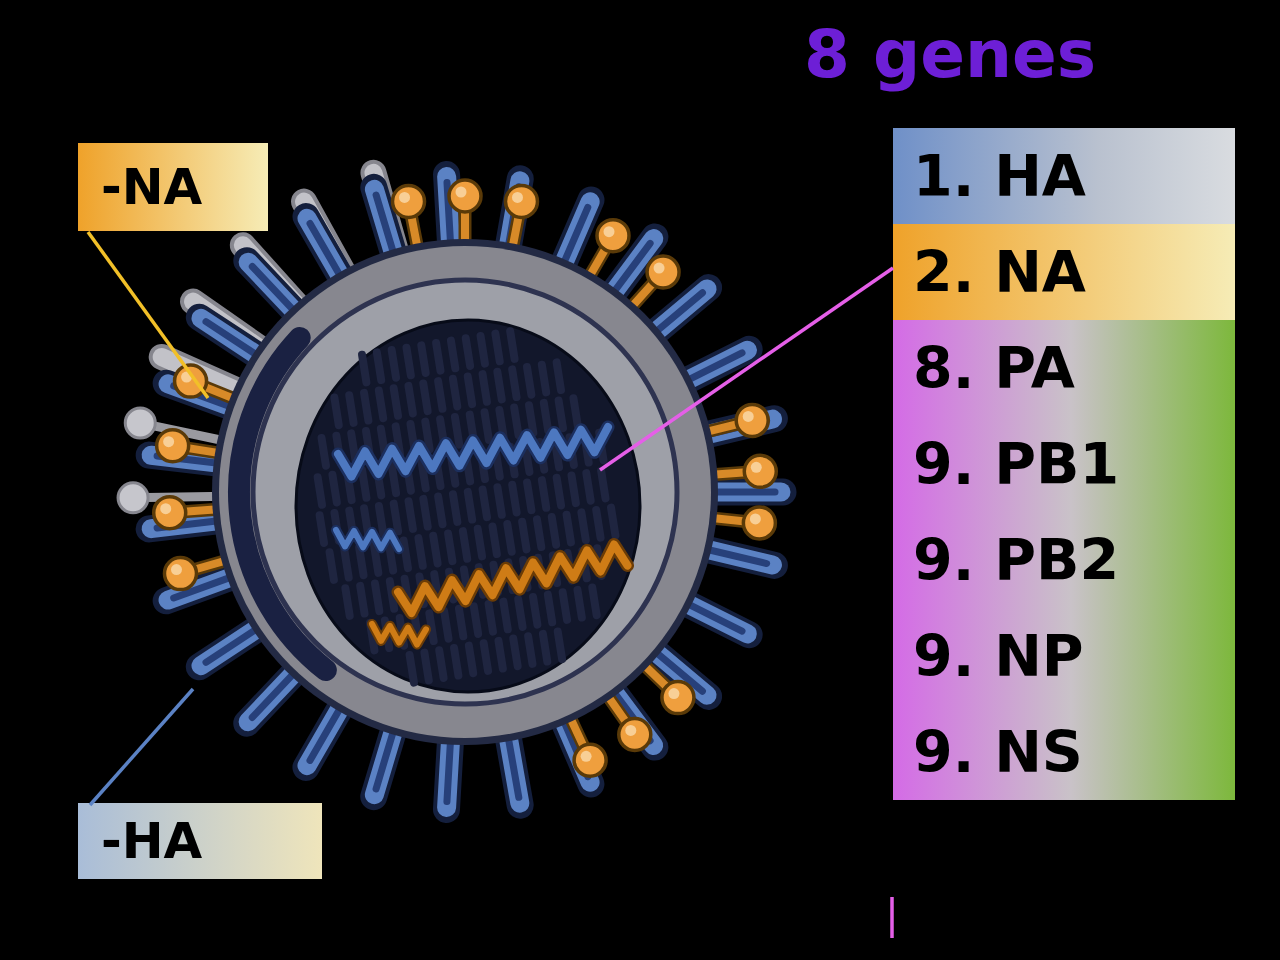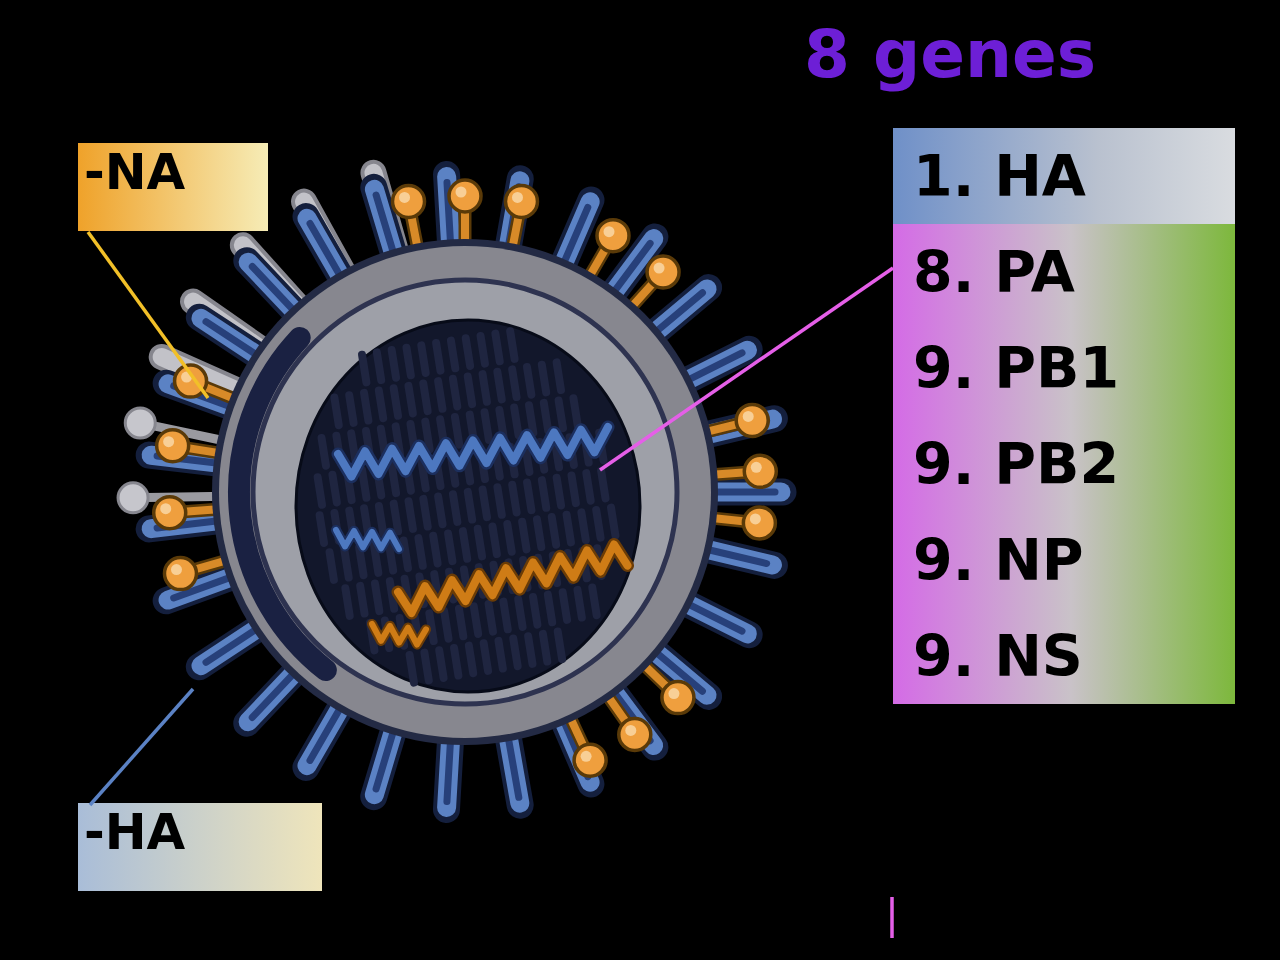--- a/index.html
+++ b/index.html
@@ -6,25 +6,25 @@
   html,body { background:#000; }
   .canvas {
     position:relative; width:1280px; height:960px; background:#000;
     overflow:hidden; font-family:"DejaVu Sans", sans-serif;
   }
   #virus-svg, #overlay-svg { position:absolute; left:0; top:0; }
   #overlay-svg { pointer-events:none; z-index:30; }
 
   .callout {
     position:absolute; z-index:10; font-weight:bold; color:#000;
-    font-size:50px; display:flex; padding-left:6px;
+    font-size:50px; display:flex; align-items:center; padding-left:23px;
   }
   .callout-na { left:78px;  top:143px; width:190px; height:88px;
     background:linear-gradient(90deg,#efa22a,#f6ecb6); }
-  .callout-ha { left:78px;  top:803px; width:244px; height:88px;
+  .callout-ha { left:78px;  top:803px; width:244px; height:76px;
     background:linear-gradient(90deg,#a9bdd8,#efe5bb); }
 
   .title {
     position:absolute; left:770px; top:16px; width:360px; z-index:10;
     text-align:center; font-size:66px; font-weight:bold; color:#6d1fd6;
   }
 
   .gene-list { position:absolute; left:893px; top:128px; width:342px; z-index:10; }
   .gene-row {
     height:96px; font-size:57px; font-weight:bold; color:#000;
@@ -375,20 +375,21 @@
   </div>
 
   <div class="callout callout-ha">
     <span>-HA</span>
   </div>
 
   <div class="title" style="color: rgb(109, 31, 214);">8 genes</div>
 
   <div class="gene-list">
     <div class="gene-row row-ha">1. HA</div>
+    <div class="gene-row row-na">2. NA</div>
     <div class="gene-row row-grad">8. PA</div>
     <div class="gene-row row-grad">9. PB1</div>
     <div class="gene-row row-grad">9. PB2</div>
     <div class="gene-row row-grad">9. NP</div>
     <div class="gene-row row-grad">9. NS</div>
   </div>
 
   <svg id="overlay-svg" width="1280" height="960" viewBox="0 0 1280 960">
       <line x1="88" y1="232" x2="208" y2="398" stroke="#f2c028" stroke-width="3.5"></line>
       <line x1="90" y1="805" x2="193" y2="689" stroke="#5b82c4" stroke-width="3.5"></line>

